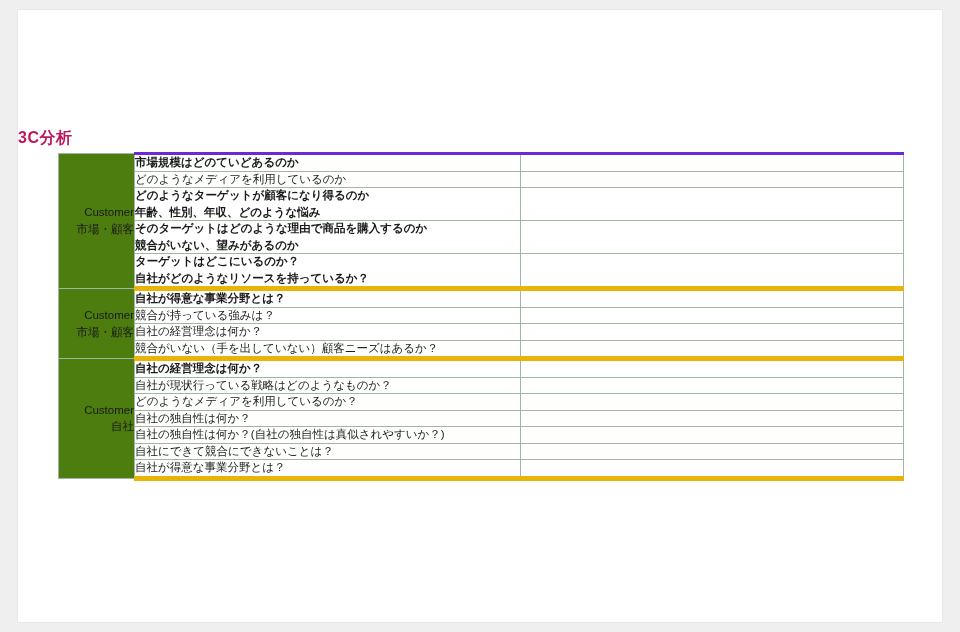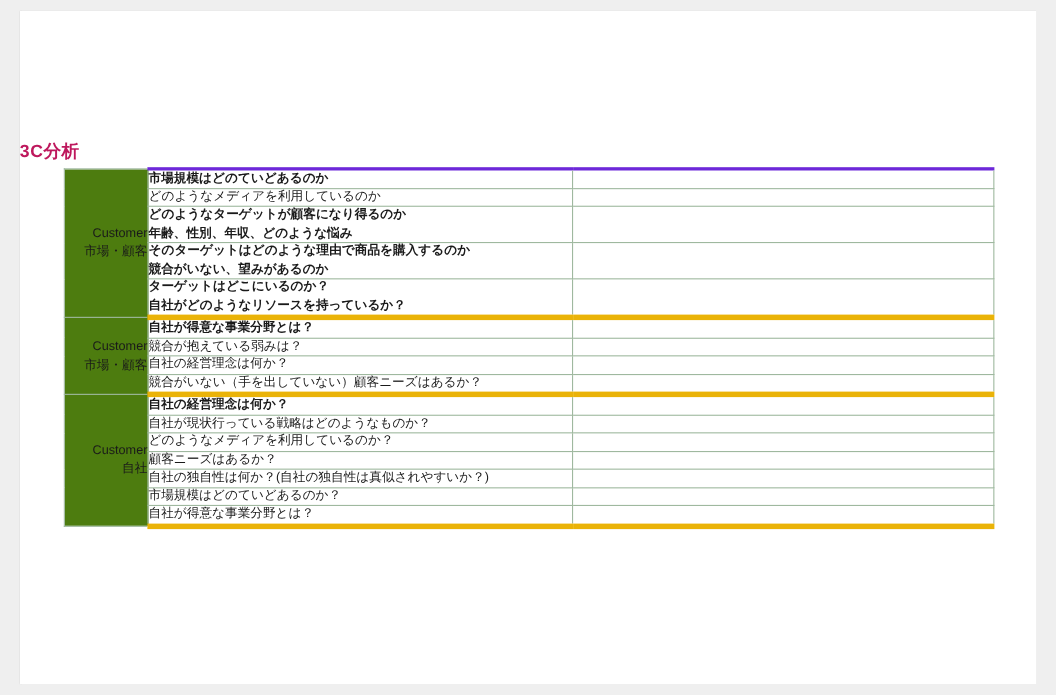--- a/index.html
+++ b/index.html
@@ -150,21 +150,21 @@
               <span class="cat-inner">Customer
 市場・顧客</span>
             </td>
             <td class="q">
               <span class="q-line">自社が得意な事業分野とは？</span>
             </td>
             <td class="ans"></td>
           </tr>
           <tr>
             <td class="q">
-              <span class="q-line">競合が抱えている弱みは？</span>
+              <span class="q-line">競合が持っている強みは？</span>
             </td>
             <td class="ans"></td>
           </tr>
           <tr>
             <td class="q">
               <span class="q-line">自社の経営理念は何か？</span>
             </td>
             <td class="ans"></td>
           </tr>
           <tr class="grp-last">
@@ -190,33 +190,33 @@
             <td class="ans"></td>
           </tr>
           <tr>
             <td class="q">
               <span class="q-line">どのようなメディアを利用しているのか？</span>
             </td>
             <td class="ans"></td>
           </tr>
           <tr>
             <td class="q">
-              <span class="q-line">顧客ニーズはあるか？</span>
+              <span class="q-line">自社の独自性は何か？</span>
             </td>
             <td class="ans"></td>
           </tr>
           <tr>
             <td class="q">
               <span class="q-line">自社の独自性は何か？(自社の独自性は真似されやすいか？)</span>
             </td>
             <td class="ans"></td>
           </tr>
           <tr>
             <td class="q">
-              <span class="q-line">市場規模はどのていどあるのか？</span>
+              <span class="q-line">自社にできて競合にできないことは？</span>
             </td>
             <td class="ans"></td>
           </tr>
           <tr class="grp-last">
             <td class="q">
               <span class="q-line">自社が得意な事業分野とは？</span>
             </td>
             <td class="ans"></td>
           </tr>
         </tbody>

